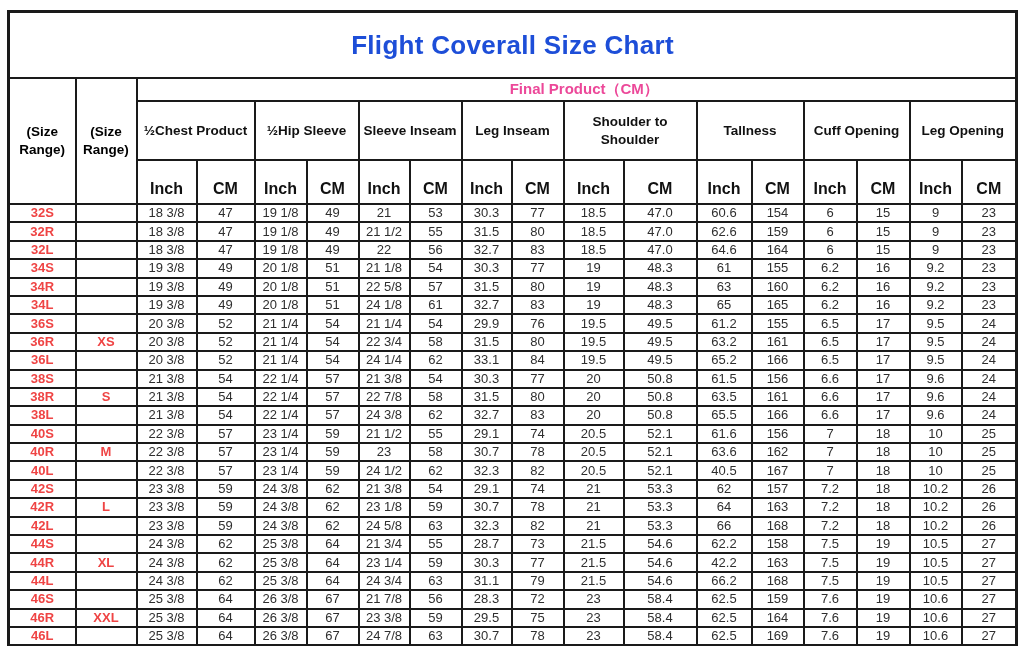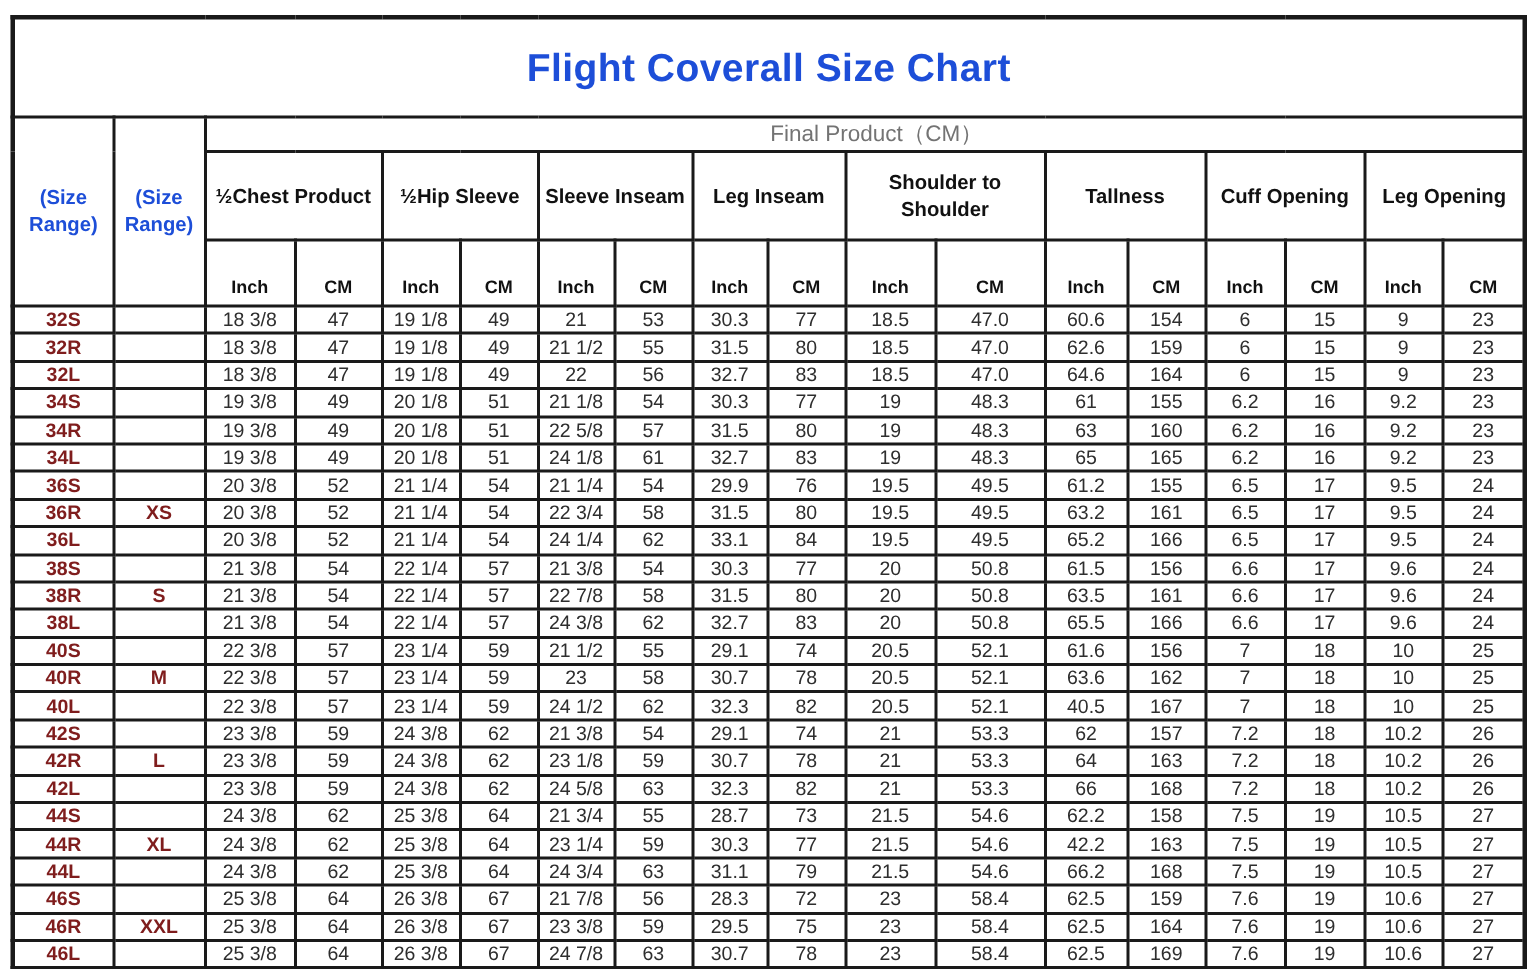--- a/index.html
+++ b/index.html
@@ -11,26 +11,26 @@
   .chart-wrap { position:absolute; left:7px; top:10px; }
   table.size-chart {
     border-collapse:collapse; table-layout:fixed; width:1008px;
     border:3px solid #1a1a1a; background:#fff;
   }
   th, td {
     border:2px solid #1a1a1a; padding:0; text-align:center;
     vertical-align:middle; overflow:hidden; white-space:nowrap;
   }
   .title-cell { height:64px; font-size:26px; font-weight:bold; color:#1d4ed8; letter-spacing:.3px; }
-  .fp-cell    { height:21px; font-size:15px; font-weight:normal; color:#737373;padding-left:16px; }
-  .sr-cell    { font-size:13.5px; font-weight:bold; white-space:normal; line-height:1.35; color:#1d4ed8; }
+  .fp-cell    { height:21px; font-size:15px; font-weight:bold; color:#ec4899;padding-left:16px; }
+  .sr-cell    { font-size:13.5px; font-weight:bold; white-space:normal; line-height:1.35; color:#000000; }
   .group-cell { height:57px; font-size:13.5px; font-weight:bold; white-space:normal; line-height:1.3; padding:0 3px; color:#111; }
-  .unit-cell  { height:37px; font-size:12px; font-weight:bold; vertical-align:bottom; padding-bottom:5px; color:#111;margin-top:38px; }
+  .unit-cell  { height:37px; font-size:16px; font-weight:bold; vertical-align:bottom; padding-bottom:5px; color:#111;margin-top:38px; }
   tbody td    { height:16.4px; font-size:13px; line-height:16px; }
-  tbody td.size-label { font-weight:bold; color:#7f1d1d; }
+  tbody td.size-label { font-weight:bold; color:#ef4444; }
   tbody td.val { font-weight:normal; color:#2e2e2e; }
 </style>
 </head>
 <body>
 
 <div class="chart-wrap">
   <table class="size-chart">
     <colgroup>
       <col style="width:67px">
         <col style="width:61px">

